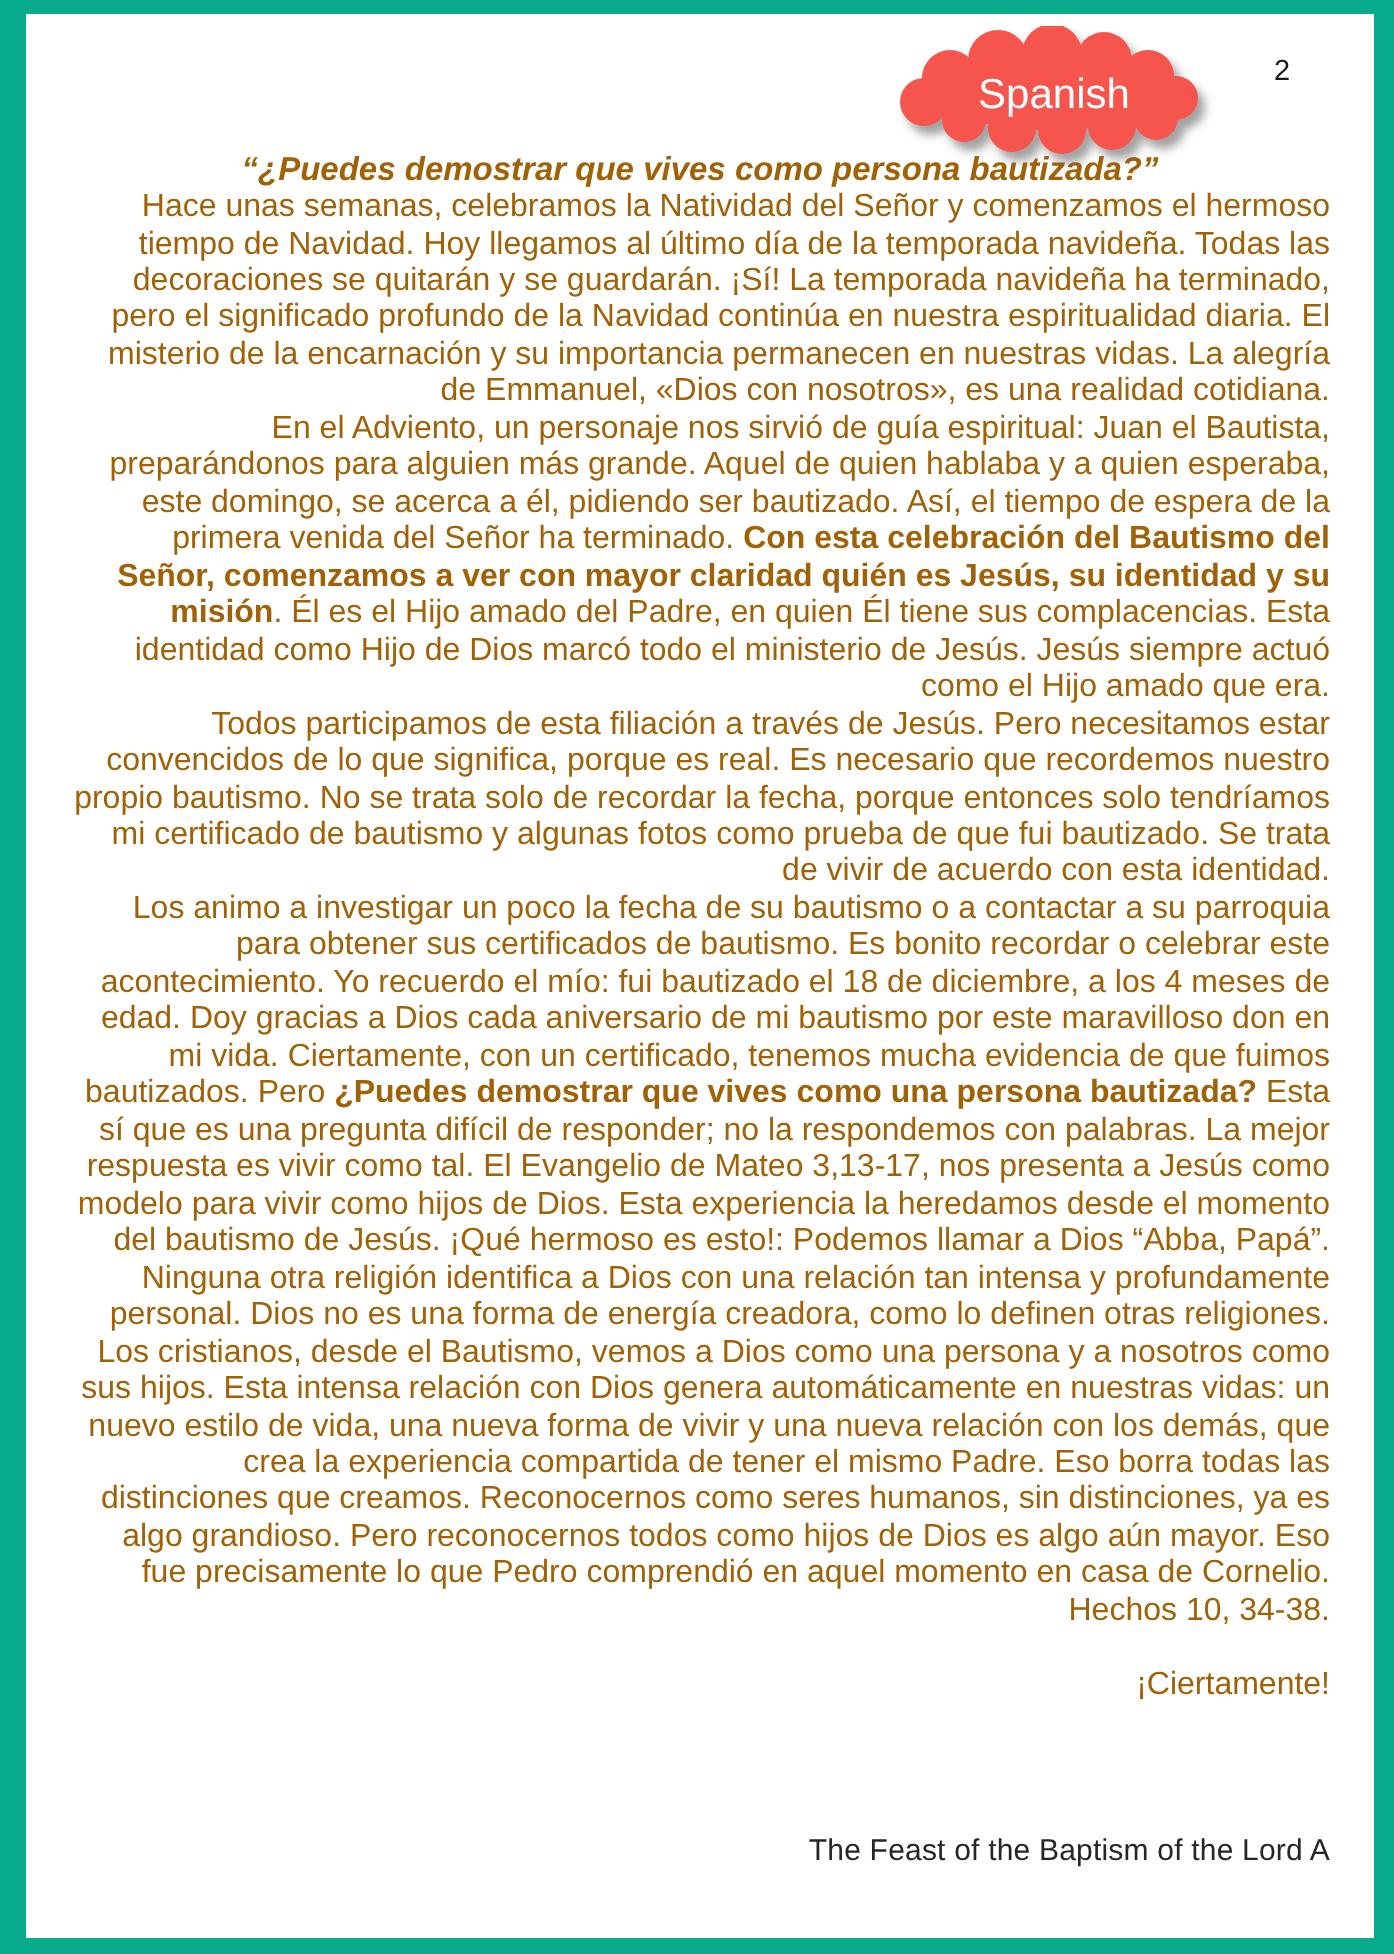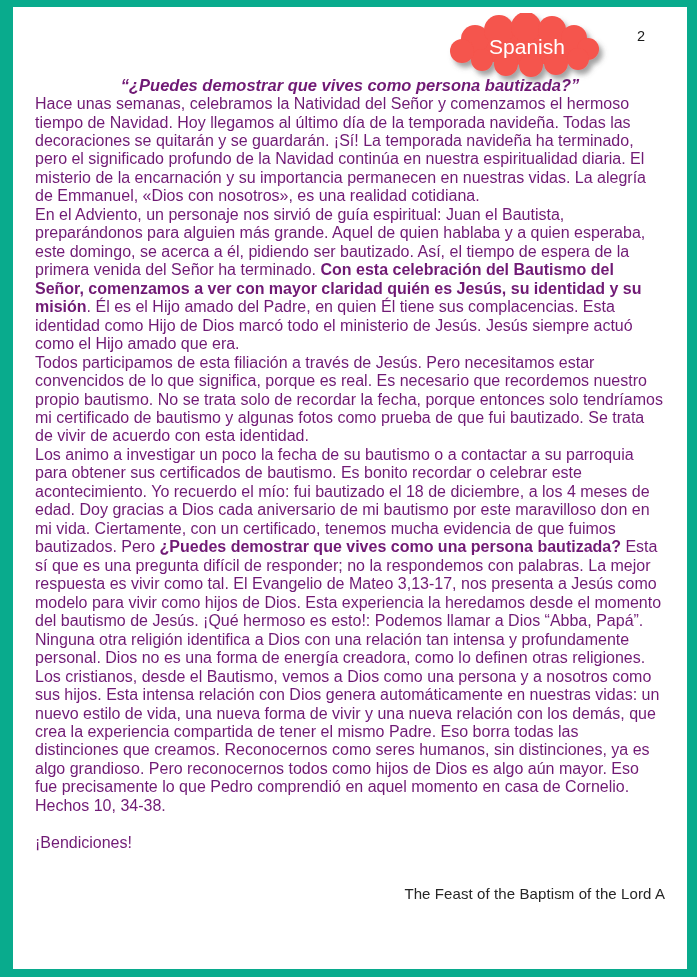--- a/index.html
+++ b/index.html
@@ -20,23 +20,23 @@
   .inner {
     position: relative;
     width: 674px; height: 846px;
     padding: 69px 22px 0 22px;
     background: #ffffff;
   }
   .doc-body {
     width: 630px;
     font-size: 16px;
     line-height: 1.155;
-    color: #701a75;
+    color: #a16207;
   }
-  .doc-body p { margin: 0; }
+  .doc-body p { margin: 0; text-align: right; }
   .doc-body p.center { text-align: center; font-size: 16.5px; }
   .doc-body p.space-before { margin-top: 18.5px; }
   .doc-body span.b { font-weight: bold; }
   .doc-body span.i { font-style: italic; }
   .page-number {
     position: absolute;
     top: 21px; left: 614px;
     width: 28px;
     text-align: center;
     font-size: 14.5px;
@@ -46,21 +46,21 @@
     position: absolute;
     top: 6px; left: 418px;
     width: 192px; height: 72px;
   }
   .cloud-badge text {
     font-family: "Liberation Sans", sans-serif;
     font-size: 21px;
   }
   .footer {
     position: absolute;
-    top: 878px; right: 22px;
+    top: 910px; right: 22px;
     font-size: 15px;
     color: #262626;
     letter-spacing: 0.1px;
   }
 </style>
 </head>
 <body>
 
 <div class="page">
   <div class="inner">
@@ -90,18 +90,18 @@
     </svg>
 
     <div class="page-number">2</div>
 
     <div class="doc-body">
         <p class="center"><span class="b i">“¿Puedes demostrar que vives como persona bautizada?”</span></p>
         <p><span>Hace unas semanas, celebramos la Natividad del Señor y comenzamos el hermoso tiempo de Navidad. Hoy llegamos al último día de la temporada navideña. Todas las decoraciones se quitarán y se guardarán. ¡Sí! La temporada navideña ha terminado, pero el significado profundo de la Navidad continúa en nuestra espiritualidad diaria. El misterio de la encarnación y su importancia permanecen en nuestras vidas. La alegría de Emmanuel, «Dios con nosotros», es una realidad cotidiana.</span></p>
         <p><span>En el Adviento, un personaje nos sirvió de guía espiritual: Juan el Bautista, preparándonos para alguien más grande. Aquel de quien hablaba y a quien esperaba, este domingo, se acerca a él, pidiendo ser bautizado. Así, el tiempo de espera de la primera venida del Señor ha terminado. </span><span class="b">Con esta celebración del Bautismo del Señor, comenzamos a ver con mayor claridad quién es Jesús, su identidad y su misión</span><span>. Él es el Hijo amado del Padre, en quien Él tiene sus complacencias. Esta identidad como Hijo de Dios marcó todo el ministerio de Jesús. Jesús siempre actuó como el Hijo amado que era.</span></p>
         <p><span>Todos participamos de esta filiación a través de Jesús. Pero necesitamos estar convencidos de lo que significa, porque es real. Es necesario que recordemos nuestro propio bautismo. No se trata solo de recordar la fecha, porque entonces solo tendríamos mi certificado de bautismo y algunas fotos como prueba de que fui bautizado. Se trata de vivir de acuerdo con esta identidad.</span></p>
         <p><span>Los animo a investigar un poco la fecha de su bautismo o a contactar a su parroquia para obtener sus certificados de bautismo. Es bonito recordar o celebrar este acontecimiento. Yo recuerdo el mío: fui bautizado el 18 de diciembre, a los 4 meses de edad. Doy gracias a Dios cada aniversario de mi bautismo por este maravilloso don en mi vida. Ciertamente, con un certificado, tenemos mucha evidencia de que fuimos bautizados. Pero </span><span class="b">¿Puedes demostrar que vives como una persona bautizada?</span><span> Esta sí que es una pregunta difícil de responder; no la respondemos con palabras. La mejor respuesta es vivir como tal. El Evangelio de Mateo 3,13-17, nos presenta a Jesús como modelo para vivir como hijos de Dios. Esta experiencia la heredamos desde el momento del bautismo de Jesús. ¡Qué hermoso es esto!: Podemos llamar a Dios “Abba, Papá”. Ninguna otra religión identifica a Dios con una relación tan intensa y profundamente personal. Dios no es una forma de energía creadora, como lo definen otras religiones. Los cristianos, desde el Bautismo, vemos a Dios como una persona y a nosotros como sus hijos. Esta intensa relación con Dios genera automáticamente en nuestras vidas: un nuevo estilo de vida, una nueva forma de vivir y una nueva relación con los demás, que crea la experiencia compartida de tener el mismo Padre. Eso borra todas las distinciones que creamos. Reconocernos como seres humanos, sin distinciones, ya es algo grandioso. Pero reconocernos todos como hijos de Dios es algo aún mayor. Eso fue precisamente lo que Pedro comprendió en aquel momento en casa de Cornelio. Hechos 10, 34-38.</span></p>
-        <p class="space-before"><span>¡Bendiciones!</span></p>
+        <p class="space-before"><span>¡Ciertamente!</span></p>
       </div>
 
     <div class="footer">The Feast of the Baptism of the Lord A</div>
   </div>
 </div>
 
 </body></html>

